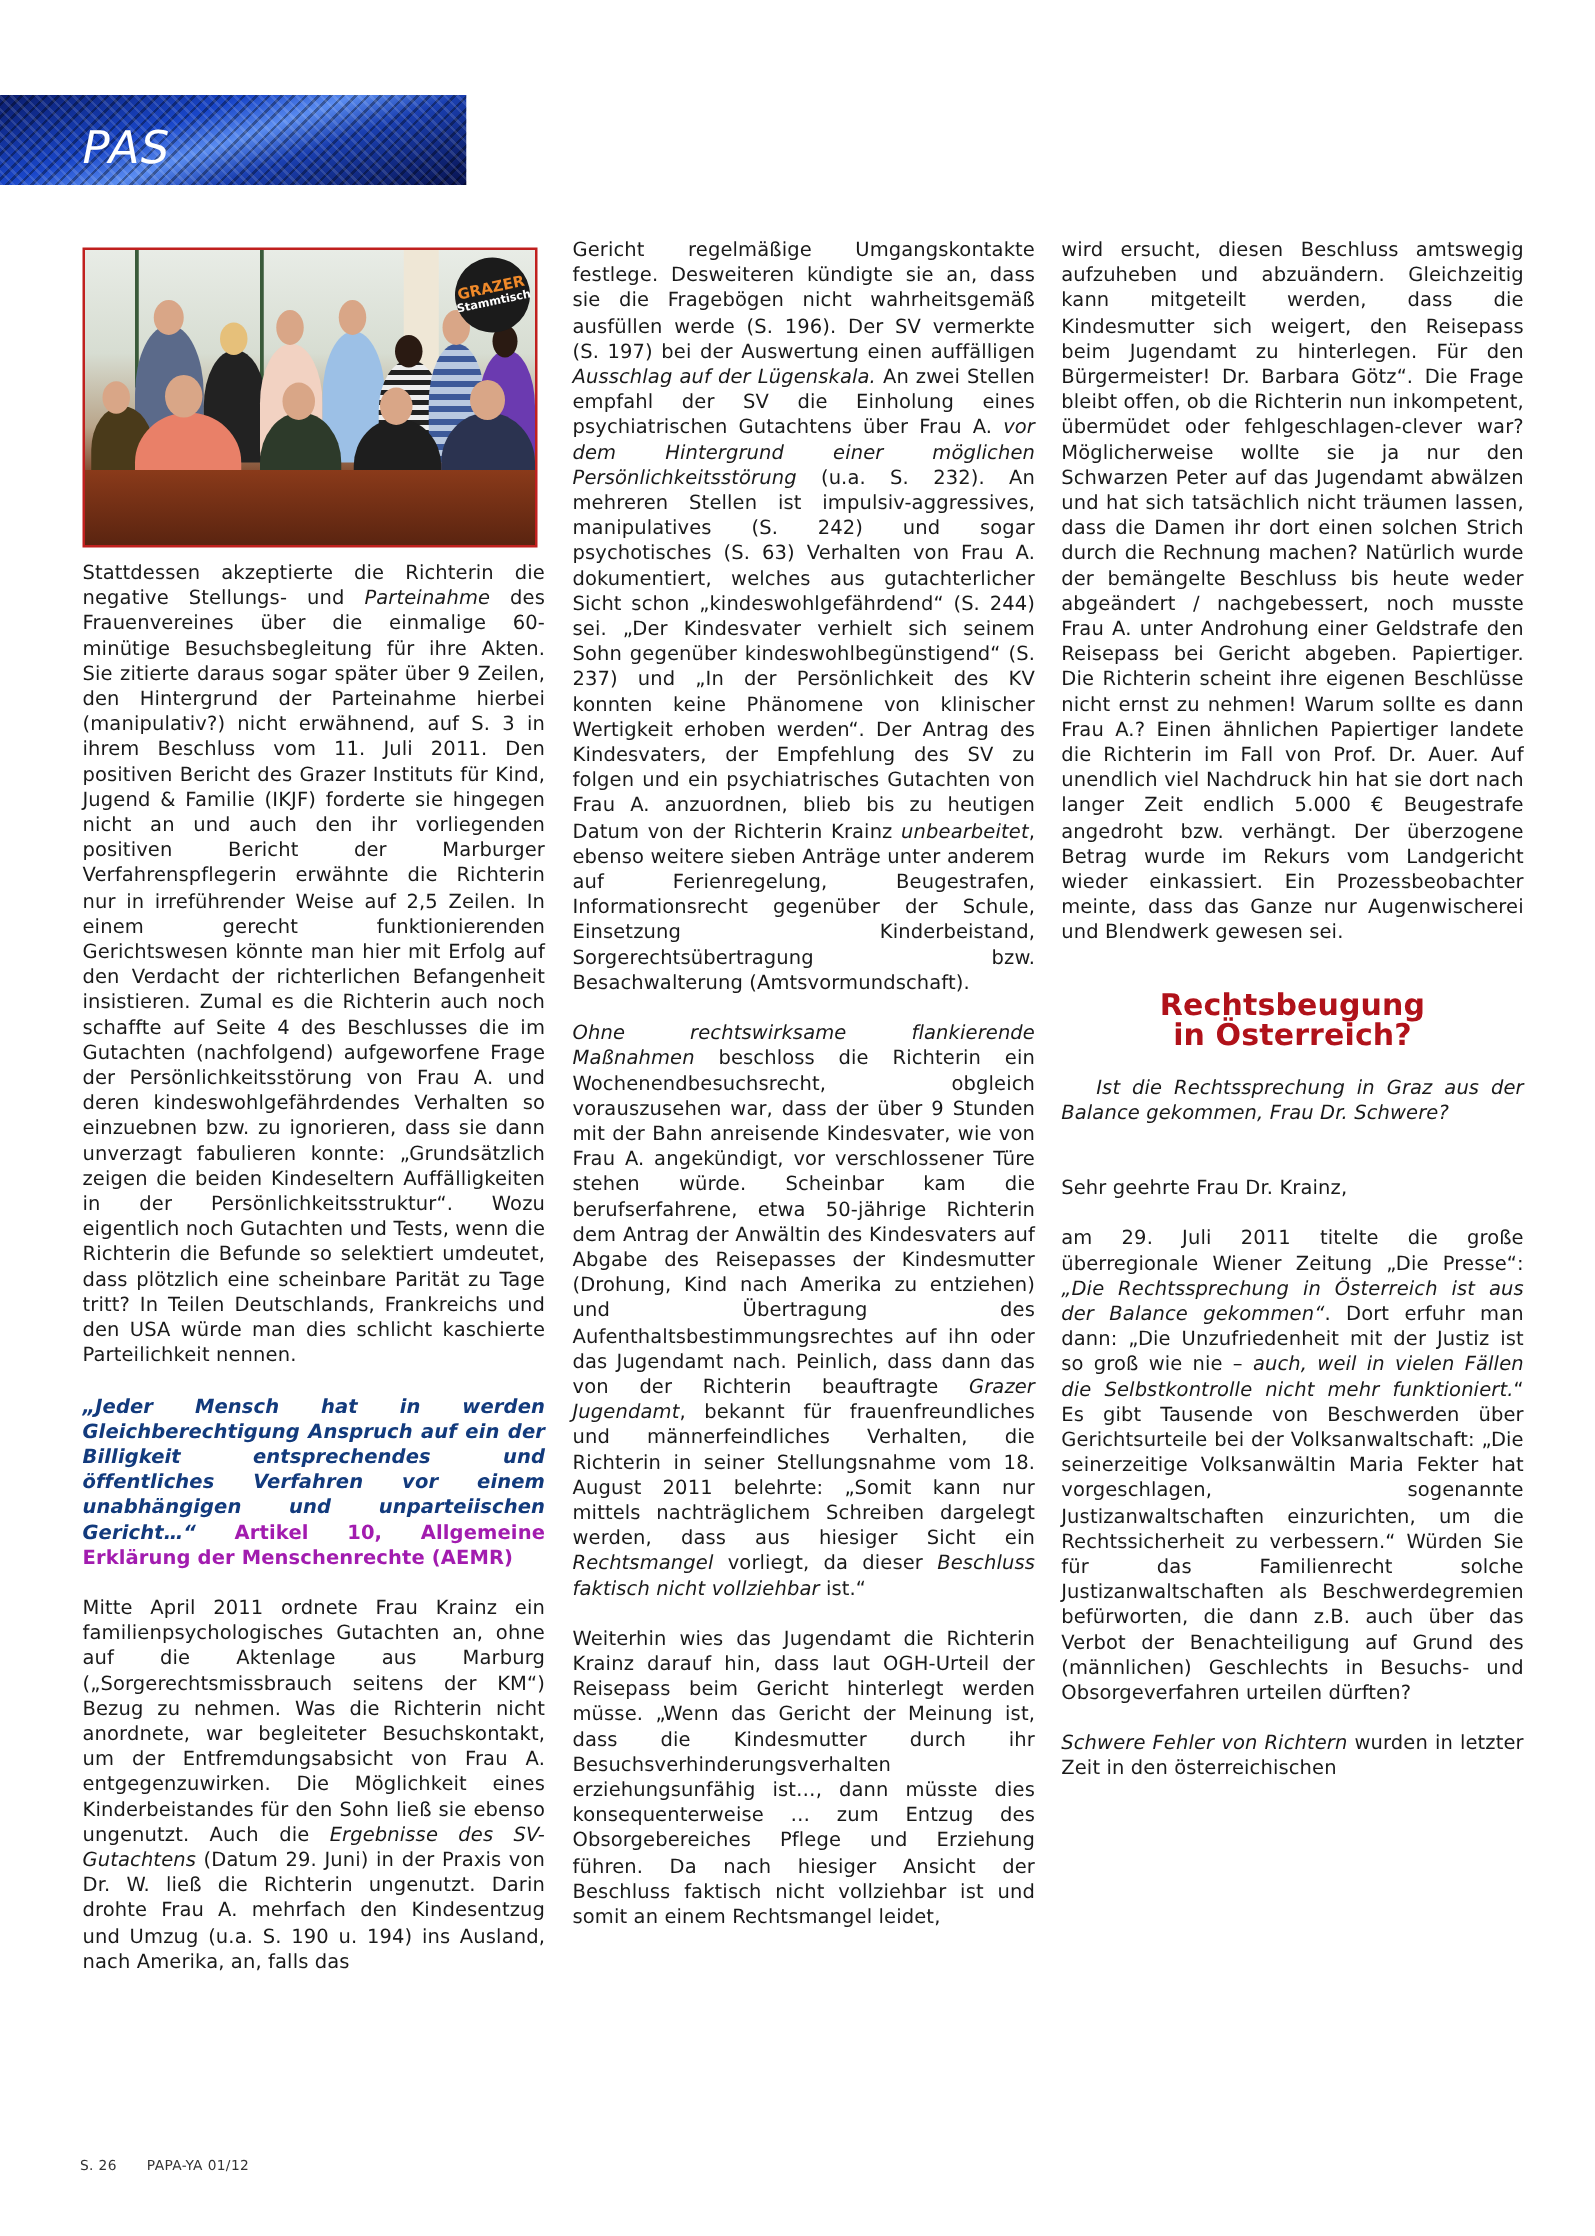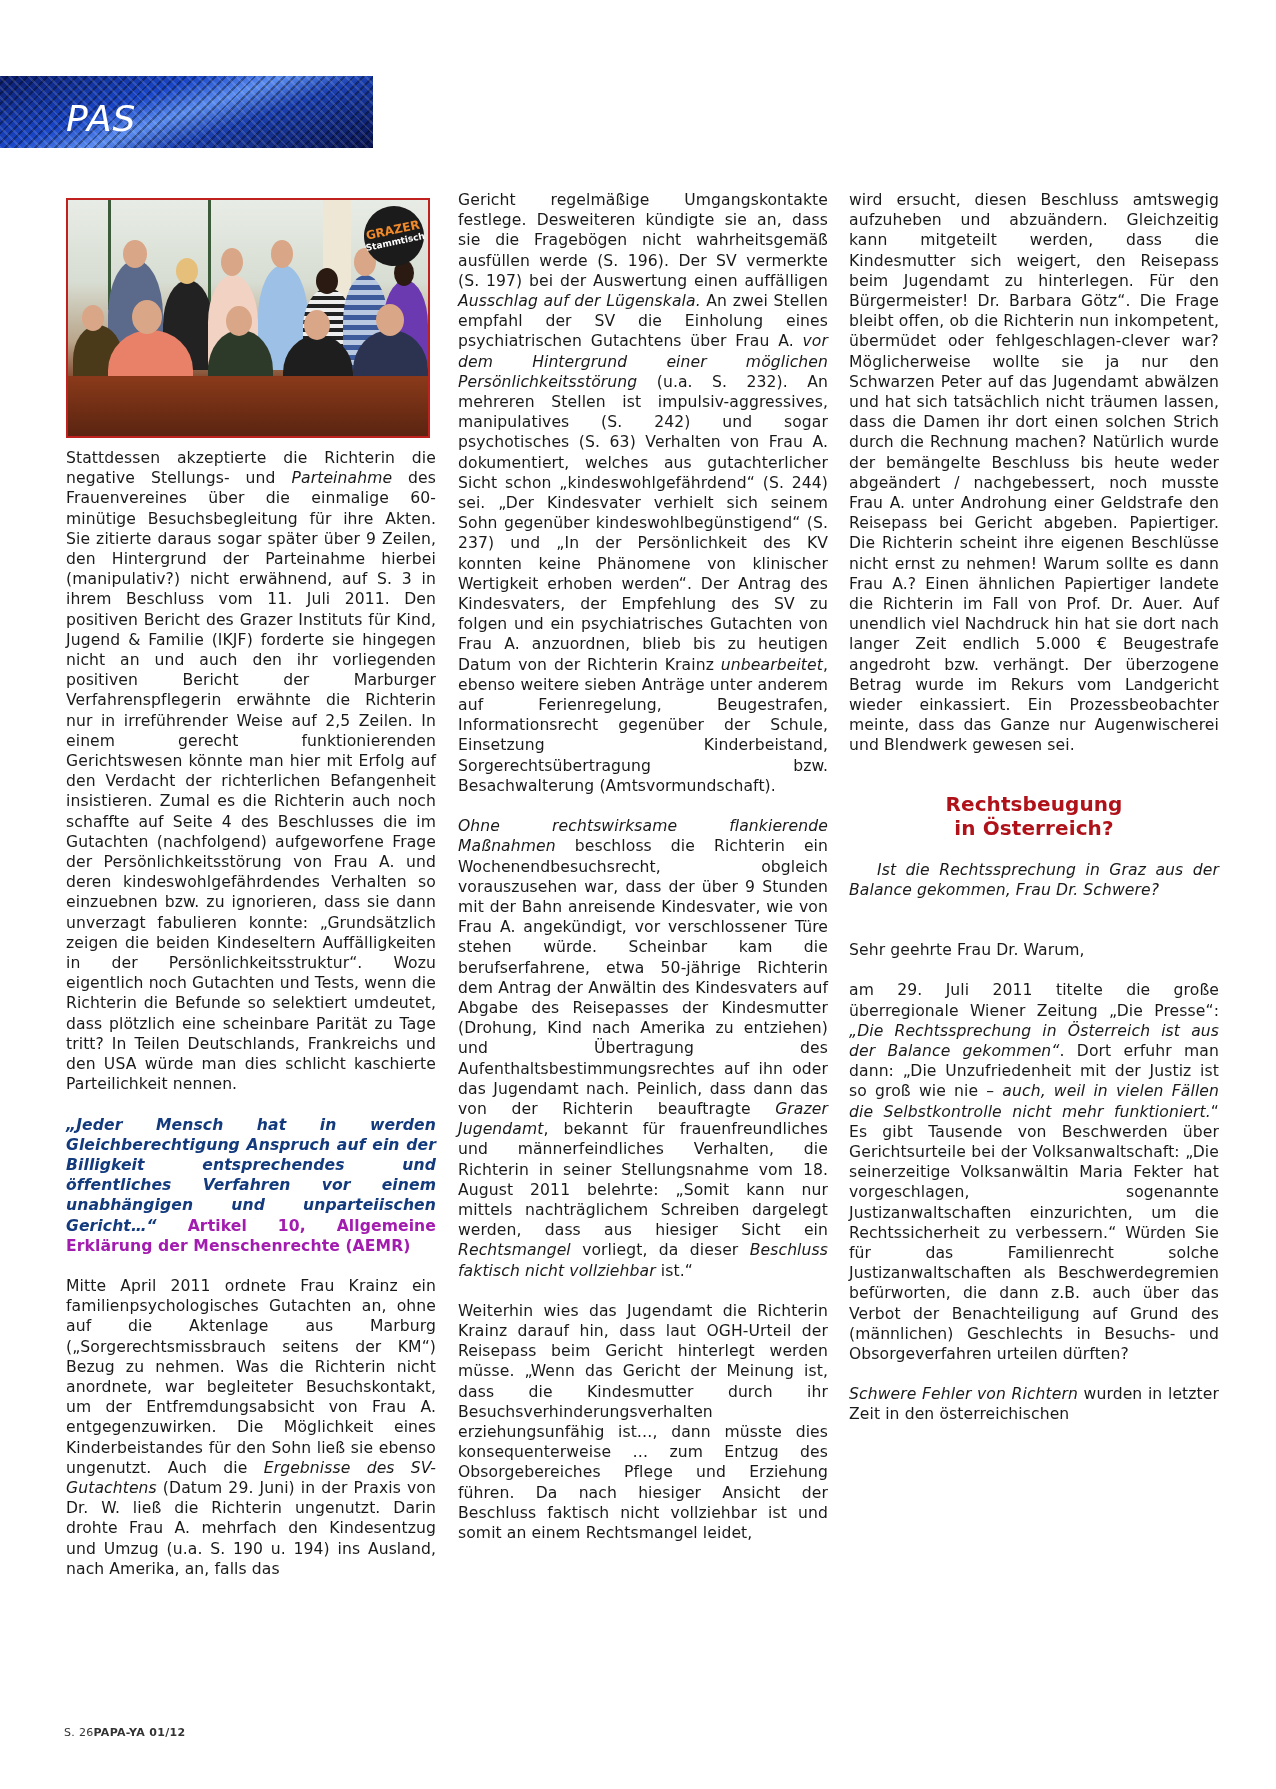--- a/index.html
+++ b/index.html
@@ -36,26 +36,26 @@
   .col { position: absolute; top: 0; font-size: 15.6px; line-height: 20.2px; text-align: justify;
          font-family: "DejaVu Sans", sans-serif; letter-spacing: 0.1px; }
   .col p { margin: 0; }
   .col1 { left: 66px; width: 370px; top: 448px; }
   .col2 { left: 458px; width: 370px; top: 190px; }
   .col3 { left: 849px; width: 370px; top: 190px; }
   .gap { height: 20px; }
   .bi { font-weight: normal; font-style: italic; }
   .quote { color: #123a7c; font-weight: bold; font-style: italic; }
   .red { color: #a21caf; font-weight: bold; }
-  .heading { color: #b0121a; font-weight: bold; font-size: 20px; line-height: 24px; text-align: center; }
+  .heading { color: #b0121a; font-weight: bold; font-size: 24px; line-height: 24px; text-align: center; }
   .indent { text-indent: 28px; }
 
   .footer { position: absolute; left: 64px; top: 1726px; font-size: 11px; color: #333;
             font-family: "DejaVu Sans", sans-serif; letter-spacing: 0.3px; }
-  .footer span + span { margin-left: 0; font-weight: bold; }
+  .footer span + span { margin-left: 24px; }
 </style>
 </head>
 <body>
 
 <div class="banner">
   <div class="banner-title">PAS</div>
 </div>
 
 <div class="photo">
   <div class="window" style="left:40px"></div>
@@ -114,21 +114,21 @@
   <p>wird ersucht, diesen Beschluss amtswegig aufzuheben und abzuändern. Gleichzeitig kann mitgeteilt werden, dass die Kindesmutter sich weigert, den Reisepass beim Jugendamt zu hinterlegen. Für den Bürgermeister! Dr. Barbara Götz“. Die Frage bleibt offen, ob die Richterin nun inkompetent, übermüdet oder fehlgeschlagen-clever war? Möglicherweise wollte sie ja nur den Schwarzen Peter auf das Jugendamt abwälzen und hat sich tatsächlich nicht träumen lassen, dass die Damen ihr dort einen solchen Strich durch die Rechnung machen? Natürlich wurde der bemängelte Beschluss bis heute weder abgeändert / nachgebessert, noch musste Frau A. unter Androhung einer Geldstrafe den Reisepass bei Gericht abgeben. Papiertiger. Die Richterin scheint ihre eigenen Beschlüsse nicht ernst zu nehmen! Warum sollte es dann Frau A.? Einen ähnlichen Papiertiger landete die Richterin im Fall von Prof. Dr. Auer. Auf unendlich viel Nachdruck hin hat sie dort nach langer Zeit endlich 5.000 € Beugestrafe angedroht bzw. verhängt. Der überzogene Betrag wurde im Rekurs vom Landgericht wieder einkassiert. Ein Prozessbeobachter meinte, dass das Ganze nur Augenwischerei und Blendwerk gewesen sei.</p>
   <div style="height:36px"></div>
   <div class="heading">
     <div>Rechtsbeugung</div>
     <div>in Österreich?</div>
   </div>
   <div class="gap"></div>
   <p class="bi indent">Ist die Rechtssprechung in Graz aus der Balance gekommen, Frau Dr. Schwere?</p>
   <div class="gap"></div>
   <div class="gap"></div>
-  <p>Sehr geehrte Frau Dr. Warum,</p>
+  <p>Sehr geehrte Frau Dr. Krainz,</p>
   <div class="gap"></div>
   <p><span>am 29. Juli 2011 titelte die große überregionale Wiener Zeitung „Die Presse“: </span><span class="bi">„Die Rechtssprechung in Österreich ist aus der Balance gekommen“</span><span>. Dort erfuhr man dann: „Die Unzufriedenheit mit der Justiz ist so groß wie nie – </span><span class="bi">auch, weil in vielen Fällen die Selbstkontrolle nicht mehr funktioniert.</span><span>“ Es gibt Tausende von Beschwerden über Gerichtsurteile bei der Volksanwaltschaft: „Die seinerzeitige Volksanwältin Maria Fekter hat vorgeschlagen, sogenannte Justizanwaltschaften einzurichten, um die Rechtssicherheit zu verbessern.“ Würden Sie für das Familienrecht solche Justizanwaltschaften als Beschwerdegremien befürworten, die dann z.B. auch über das Verbot der Benachteiligung auf Grund des (männlichen) Geschlechts in Besuchs- und Obsorgeverfahren urteilen dürften?</span></p>
   <div class="gap"></div>
   <p><span class="bi">Schwere Fehler von Richtern</span><span> wurden in letzter Zeit in den österreichischen</span></p>
 </div>
 
 <div class="footer">
   <span>S. 26</span><span>PAPA-YA 01/12</span>
 </div>
 

